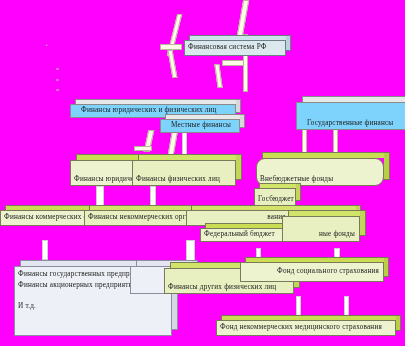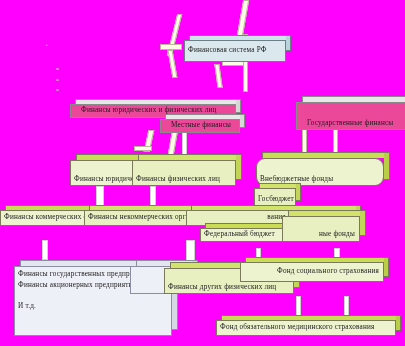--- a/index.html
+++ b/index.html
@@ -40,21 +40,21 @@
   .olive .face{background:#eef3cf;}
   .olive .top{background:#c9dc52;}
   .olive .side{background:#b9cd45;}
 
   
   .blue .face{background:#dbe9ee;border-color:#6d7f86;}
   .blue .top{background:#cfe3ea;border-color:#6d7f86;}
   .blue .side{background:#b9d3dc;border-color:#6d7f86;}
 
   
-  .grey .face{background:#ec4899;border-color:#8a8a8a;padding-left:10px;}
+  .grey .face{background:#7dd3fc;border-color:#8a8a8a;padding-left:10px;}
   .grey .top{background:#e8e8e8;border-color:#8a8a8a;}
   .grey .side{background:#d8d8d8;border-color:#8a8a8a;}
 
   
   .pale .face{background:#eef0f7;border-color:#8d8da0;}
   .pale .top{background:#e3e6f0;border-color:#8d8da0;}
   .pale .side{background:#d5d9e6;border-color:#8d8da0;}
 
   
   .olive2 .face{background:#e8f0c2;}
@@ -101,21 +101,21 @@
   <div class="conn plain" style="left:150px;top:186px;width:6px;height:22px;"></div>
   <div class="conn plain" style="left:268px;top:188px;width:8px;height:20px;"></div>
 
   <div class="conn plain" style="left:42px;top:240px;width:6px;height:20px;"></div>
   <div class="conn plain" style="left:186px;top:240px;width:9px;height:22px;"></div>
   <div class="conn plain" style="left:256px;top:248px;width:5px;height:16px;"></div>
   <div class="conn plain" style="left:334px;top:248px;width:6px;height:16px;"></div>
   <div class="conn plain" style="left:296px;top:296px;width:5px;height:20px;"></div>
   <div class="conn plain" style="left:344px;top:296px;width:5px;height:20px;"></div>
 
-  <div class="box blue" style="left:184px;top:40px;width:102px;height:22px;">
+  <div class="box blue" style="left:184px;top:40px;width:102px;height:16px;">
     <div class="top" style="left:5px;top:-5px;width:102px;height:5px;"></div>
     <div class="side" style="left:102px;top:-5px;width:5px;height:16px;"></div>
     <div class="face">
       <span class="lbl">Финансовая система РФ</span>
     </div>
   </div>
 
   <div class="box grey" style="left:70px;top:104px;width:166px;height:14px;">
     <div class="top" style="left:5px;top:-5px;width:166px;height:5px;"></div>
     <div class="side" style="left:166px;top:-5px;width:5px;height:14px;"></div>
@@ -239,17 +239,17 @@
     <div class="face" style="justify-content:flex-end;padding-right:4px;">
       <span class="lbl">Фонд социального страхования</span>
     </div>
   </div>
 
 
   <div class="box olive" style="left:216px;top:320px;width:180px;height:16px;">
     <div class="top" style="left:5px;top:-5px;width:180px;height:5px;"></div>
     <div class="side" style="left:180px;top:-5px;width:5px;height:16px;"></div>
     <div class="face">
-      <span class="lbl">Фонд обязательного медицинского страхования</span>
+      <span class="lbl">Фонд некоммерческих медицинского страхования</span>
     </div>
   </div>
 
 </div>
 
 </body></html>

